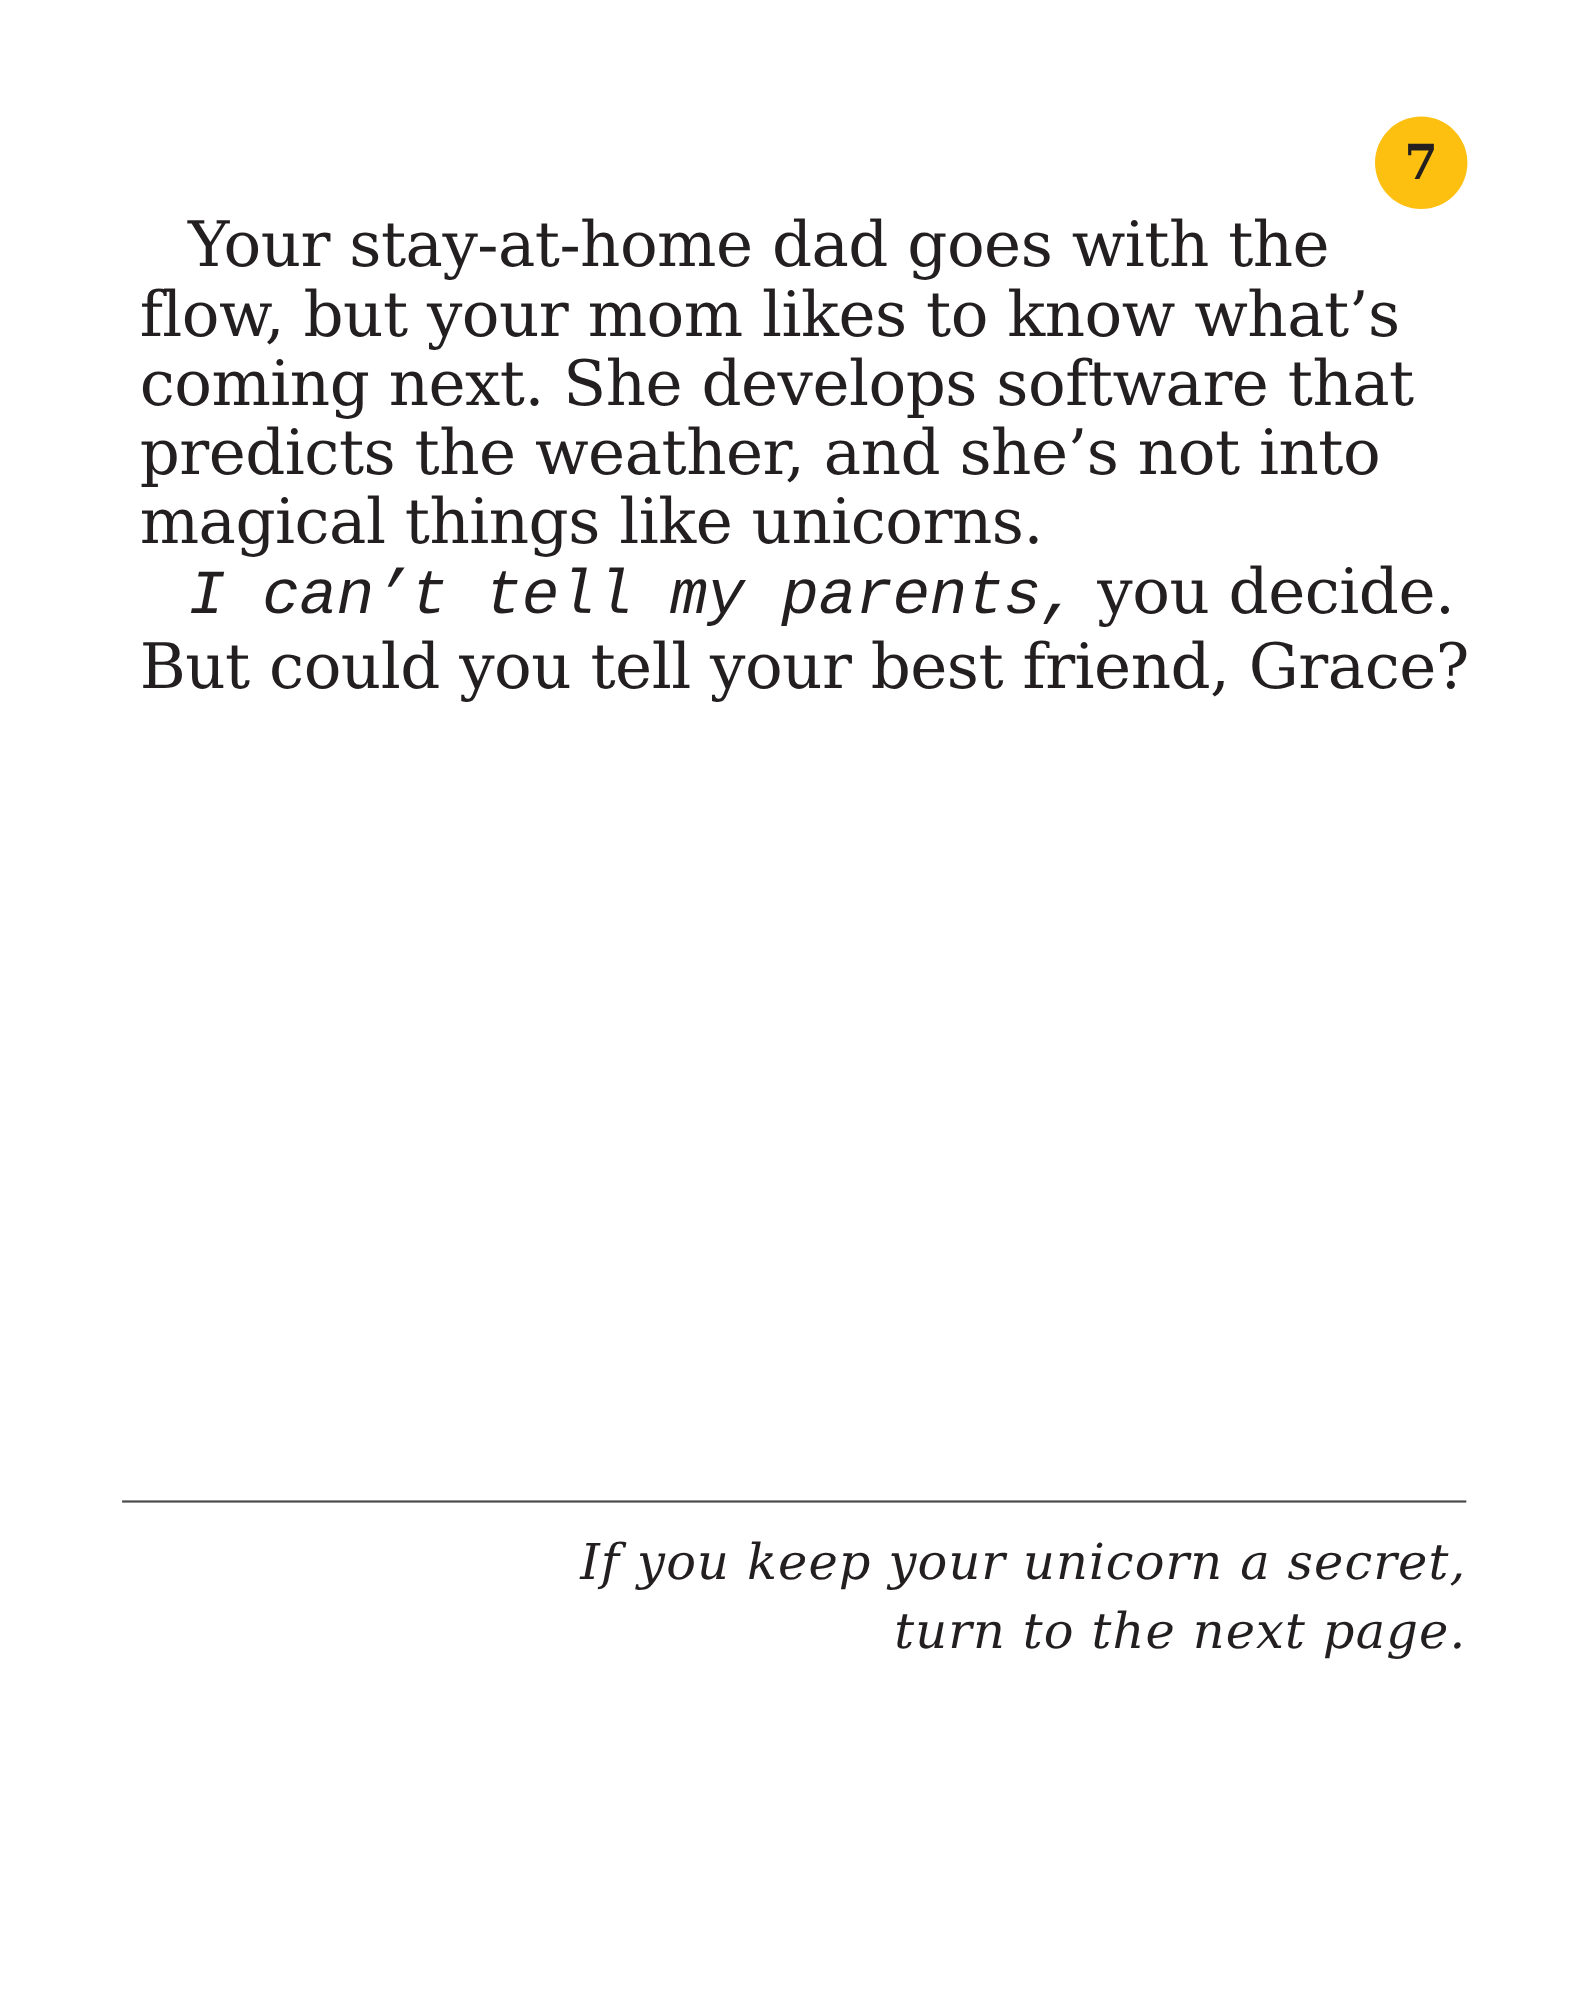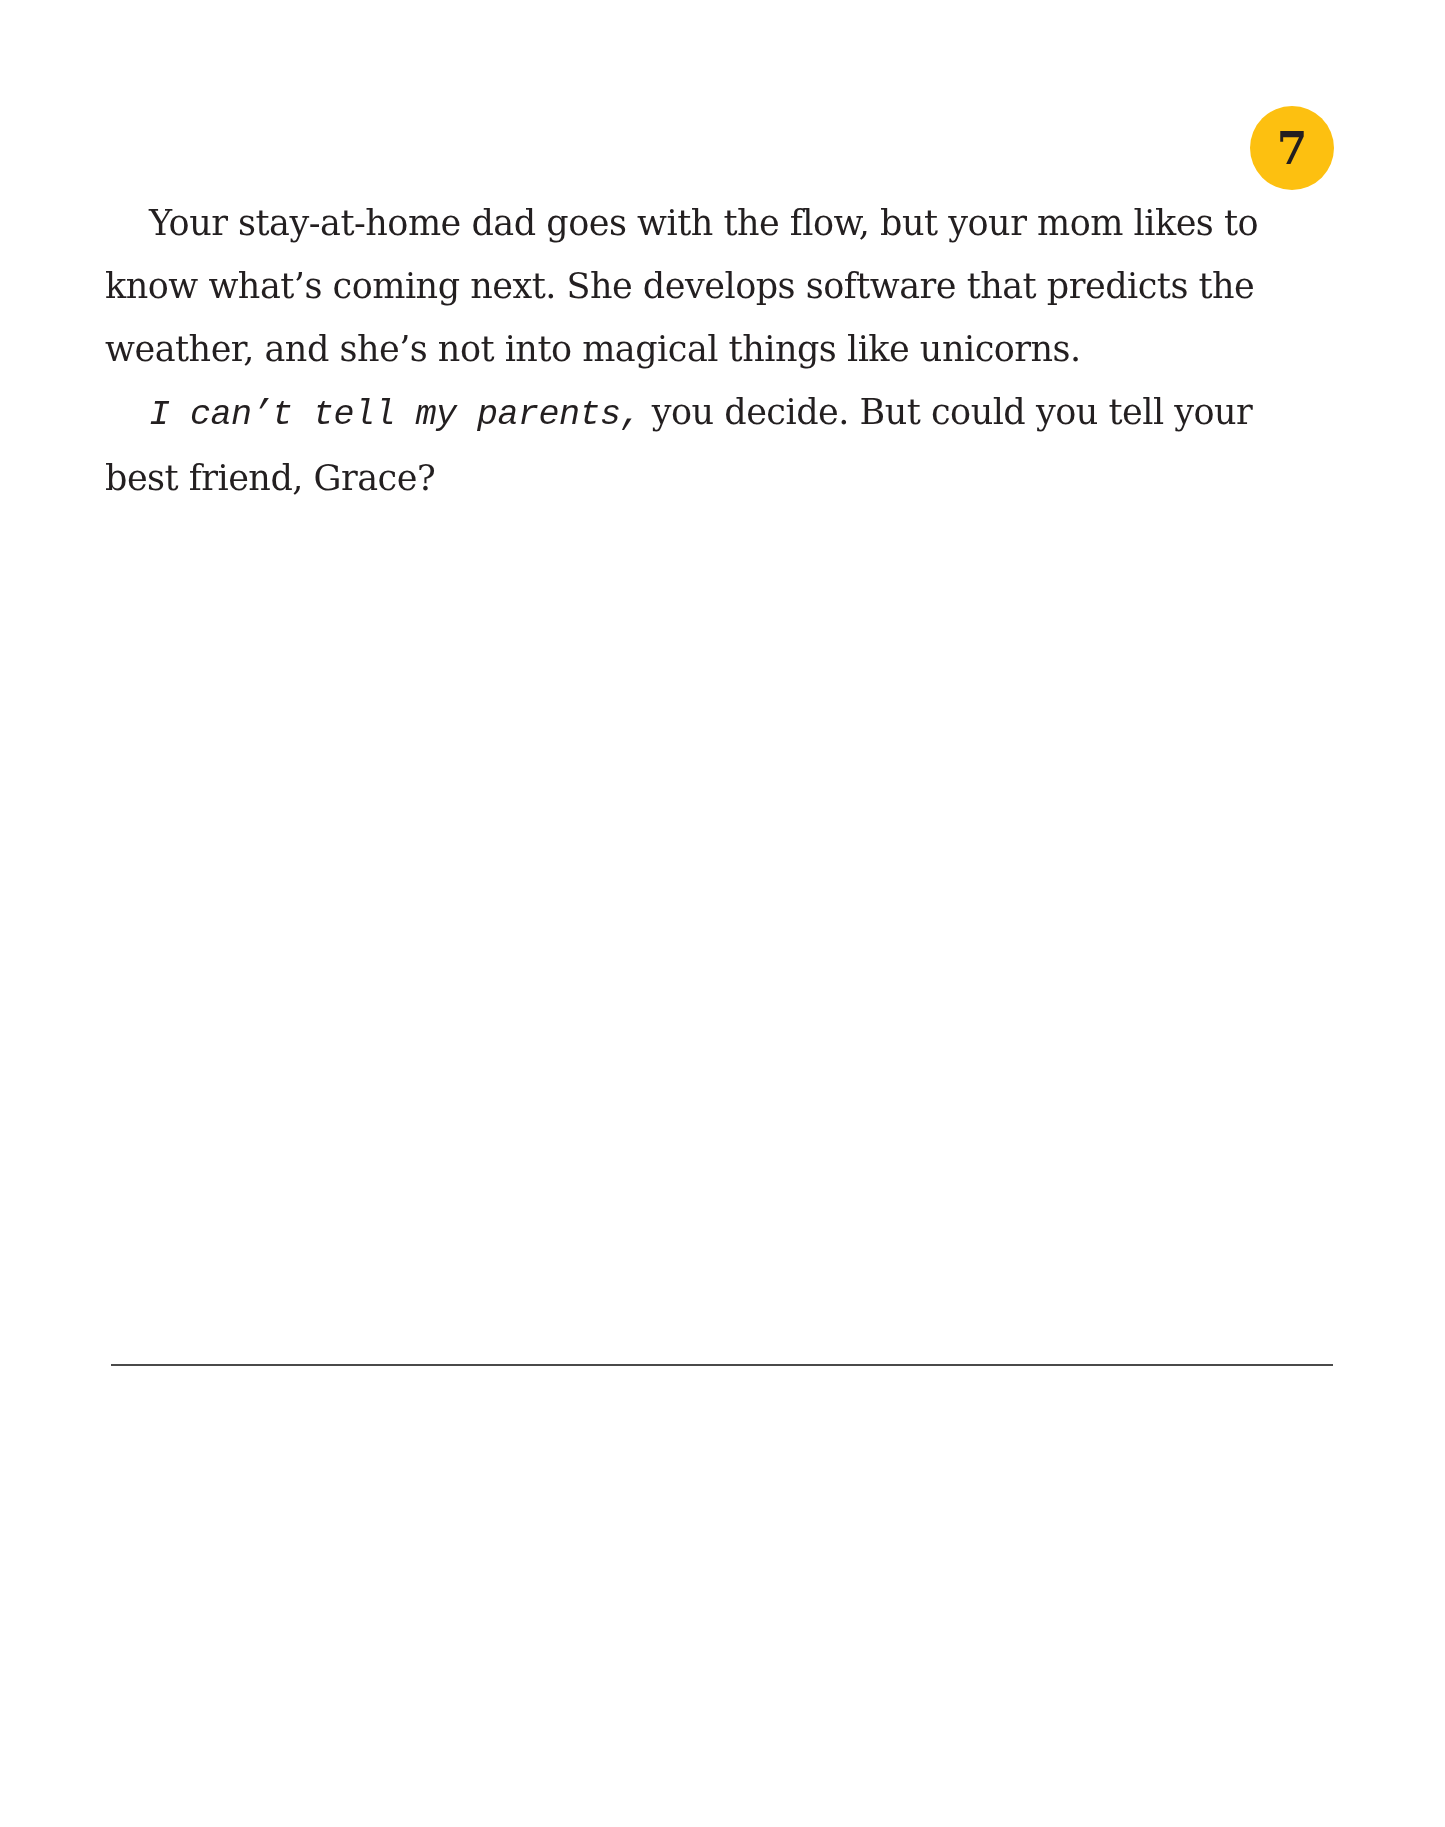--- a/index.html
+++ b/index.html
@@ -5,22 +5,22 @@
     html, body { margin: 0; padding: 0; background: #ffffff; }
     body { width: 1445px; height: 1827px; position: relative; overflow: hidden;
            font-family: "DejaVu Serif", "Liberation Serif", serif; color: #231f20; }
     .page-badge {
       position: absolute; left: 1250px; top: 106px; width: 84px; height: 84px;
       border-radius: 50%; background: #fdc010;
       display: flex; align-items: center; justify-content: center;
       font-family: "DejaVu Serif", serif; font-weight: bold; font-size: 44px; color: #231f20;
     }
     .body-text {
-      position: absolute; left: 105px; top: 192px; width: 1230px;
-      font-size: 35px; line-height: 63px; letter-spacing: -0.5px;
+      position: absolute; left: 127px; top: 192px; width: 1230px;
+      font-size: 57px; line-height: 63px; letter-spacing: -0.5px;
     }
     .body-text p { margin: 0; text-indent: 44px; }
     .body-text em { font-style: italic; font-family: Liberation Mono, monospace; }
     .divider {
       position: absolute; left: 111px; top: 1364px; width: 1222px; height: 0;
       border-top: 2px solid #4a4a4a;
     }
     .choices {
       position: absolute; right: 112px; top: 1388px; width: 900px;
       text-align: right; font-style: italic; font-size: 45px; line-height: 63px;
@@ -37,13 +37,17 @@
 </div>
 
 <div class="body-text">
   <p>Your stay-at-home dad goes with the flow, but your mom likes to know what’s coming next. She develops software that predicts the weather, and she’s not into magical things like unicorns.</p>
   <p><em>I can’t tell my parents,</em><span> you decide. But could you tell your best friend, Grace?</span></p>
 </div>
 
 <div class="divider"></div>
 
 <div class="choices">
+  <div class="choice">
+    <span>If you keep your unicorn a secret,</span>
+    <span>turn to the next page.</span>
+  </div>
 </div>
 
 </body></html>

